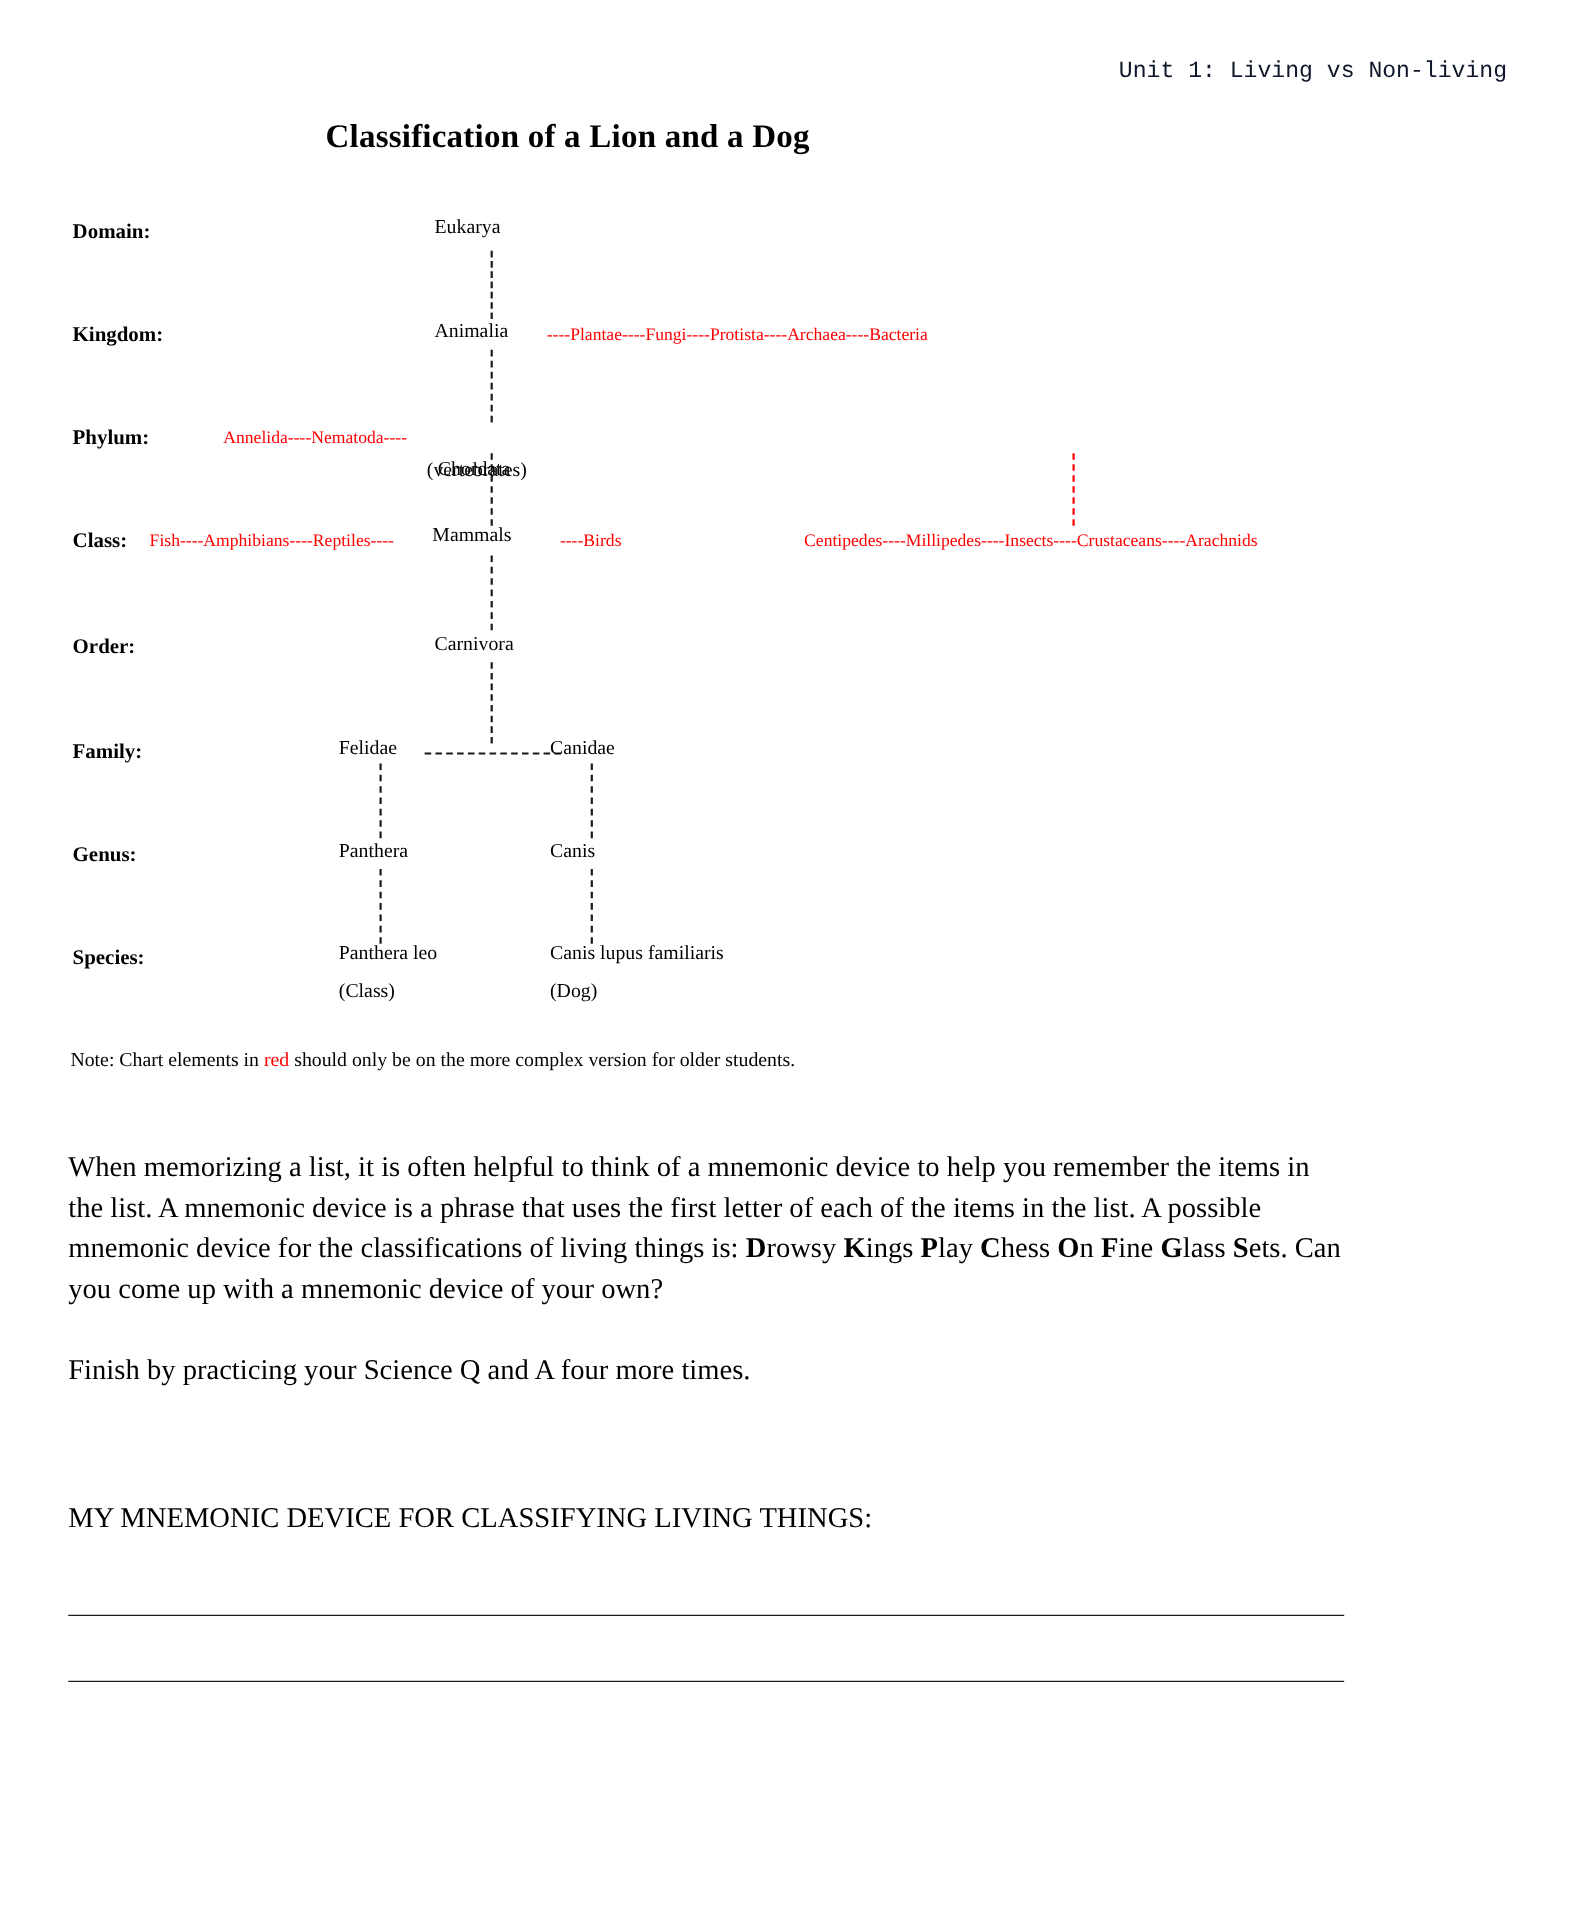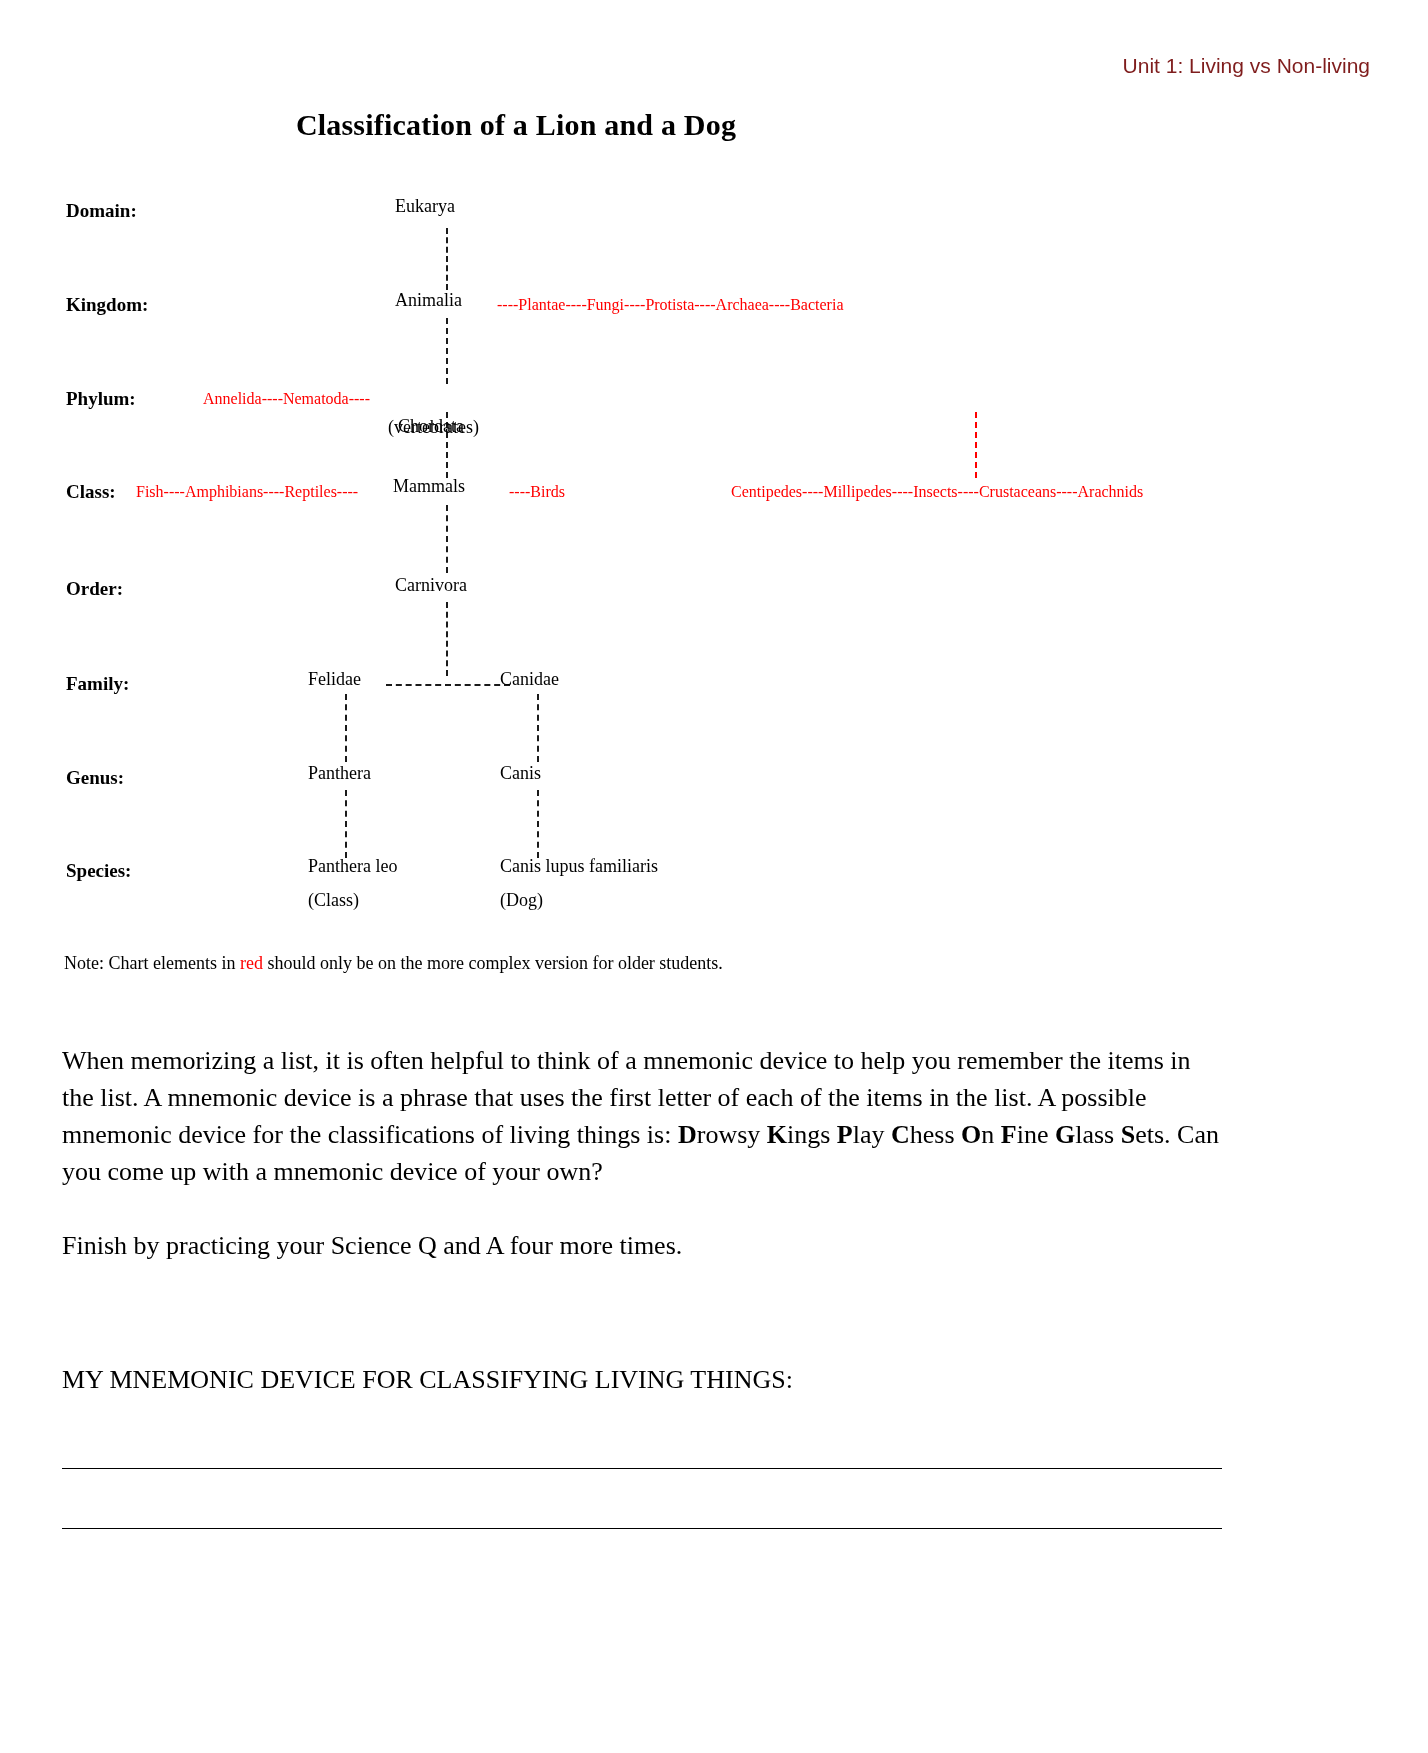--- a/index.html
+++ b/index.html
@@ -14,23 +14,23 @@
     font-family: "Liberation Serif", "DejaVu Serif", serif;
     color: #000000;
     overflow: hidden;
   }
 
   
   .unit-header {
     position: absolute;
     top: 54px;
     right: 58px;
-    font-family: Liberation Sans, sans-serif;
+    font-family: Liberation Mono, monospace;
     font-size: 21px;
-    color: #7f1d1d;
+    color: #0f172a;
     white-space: nowrap;
   }
 
   
   .doc-title {
     position: absolute;
     top: 108px;
     left: 0;
     width: 1172px;
     text-align: center;

